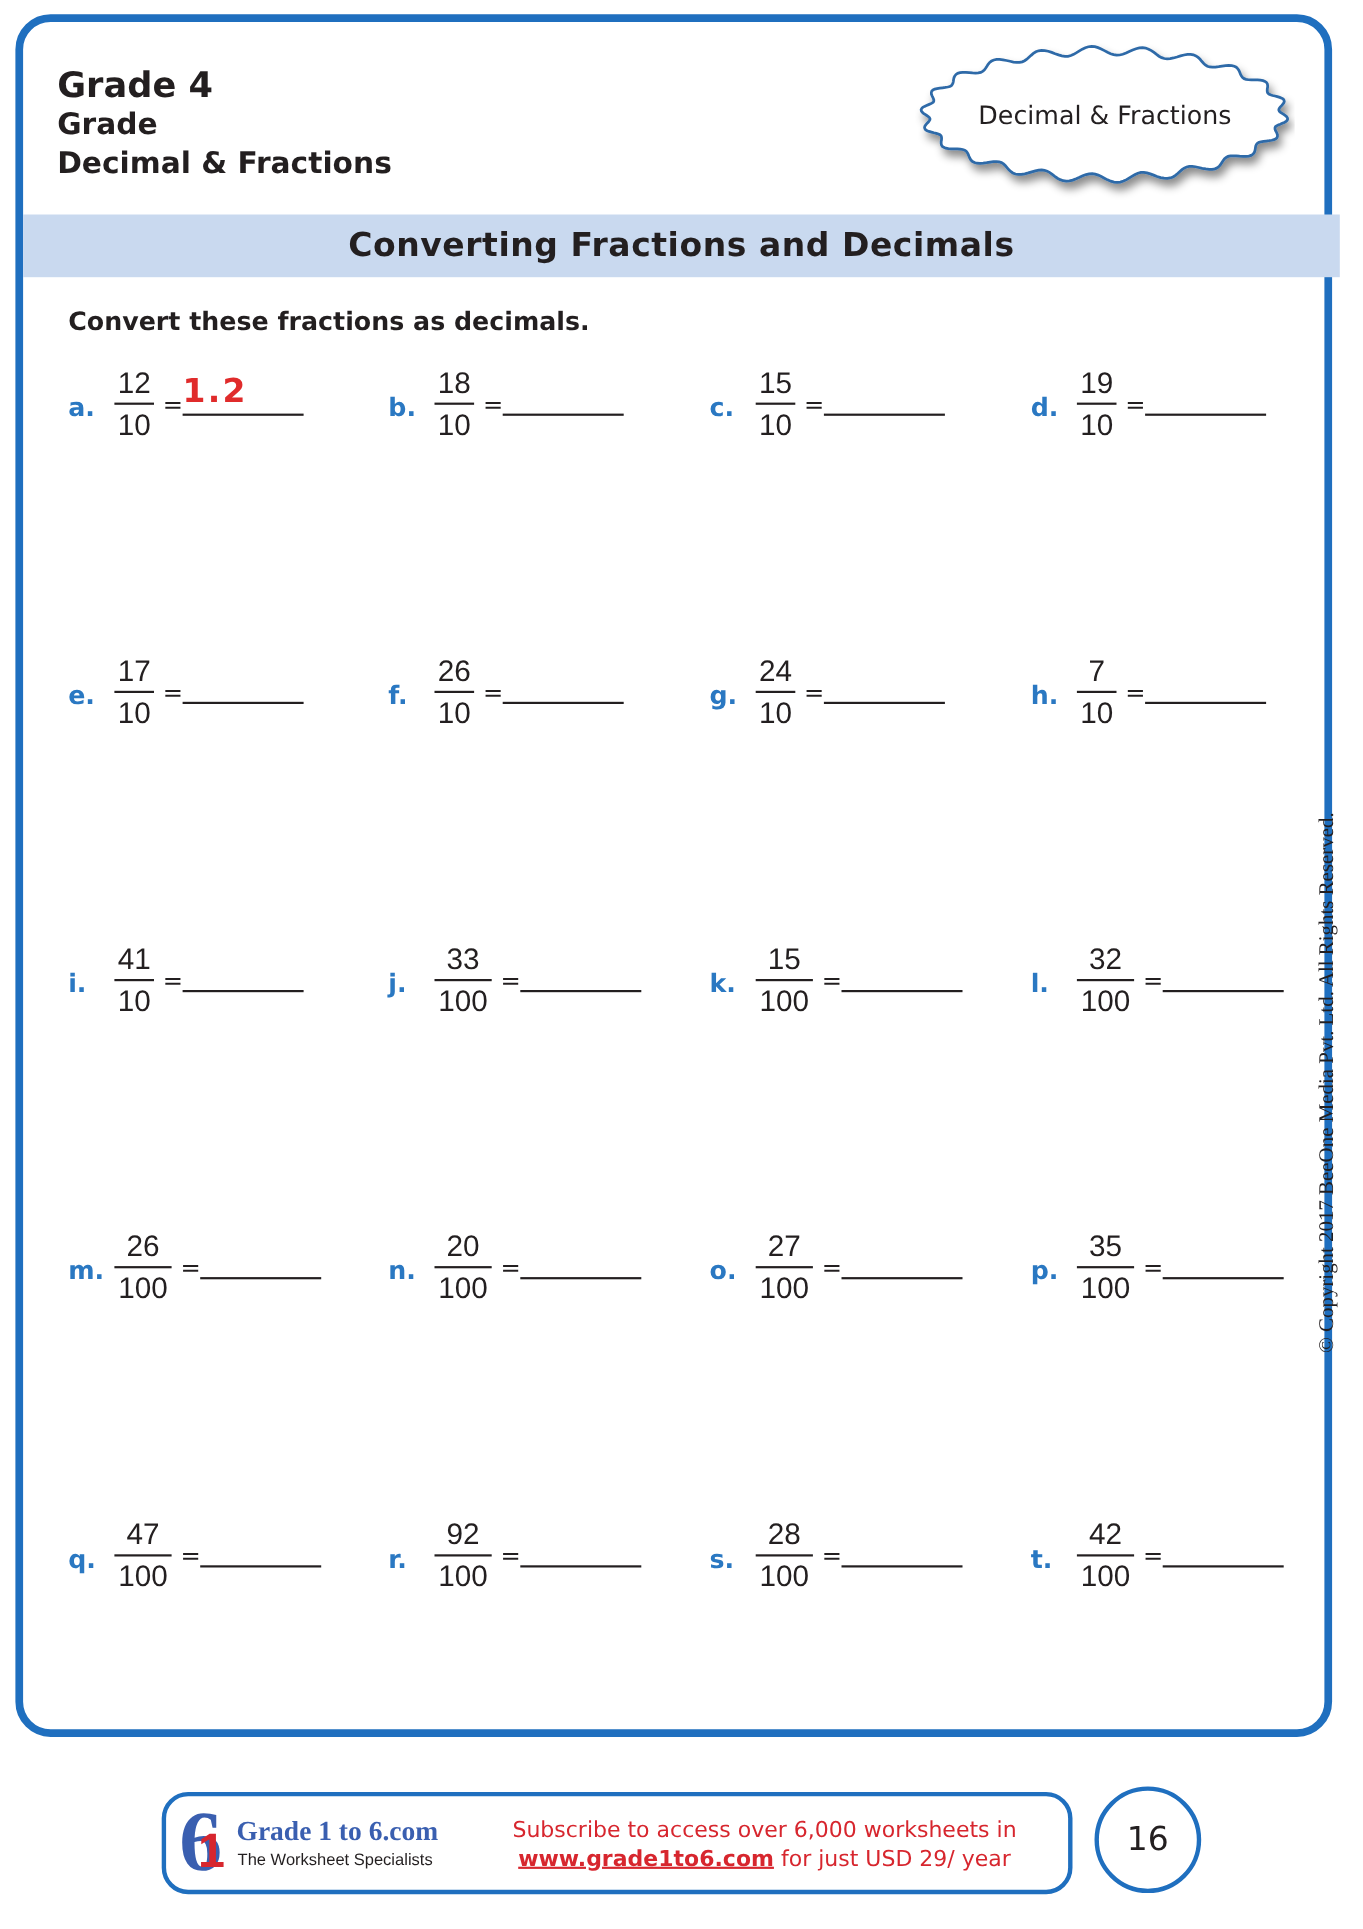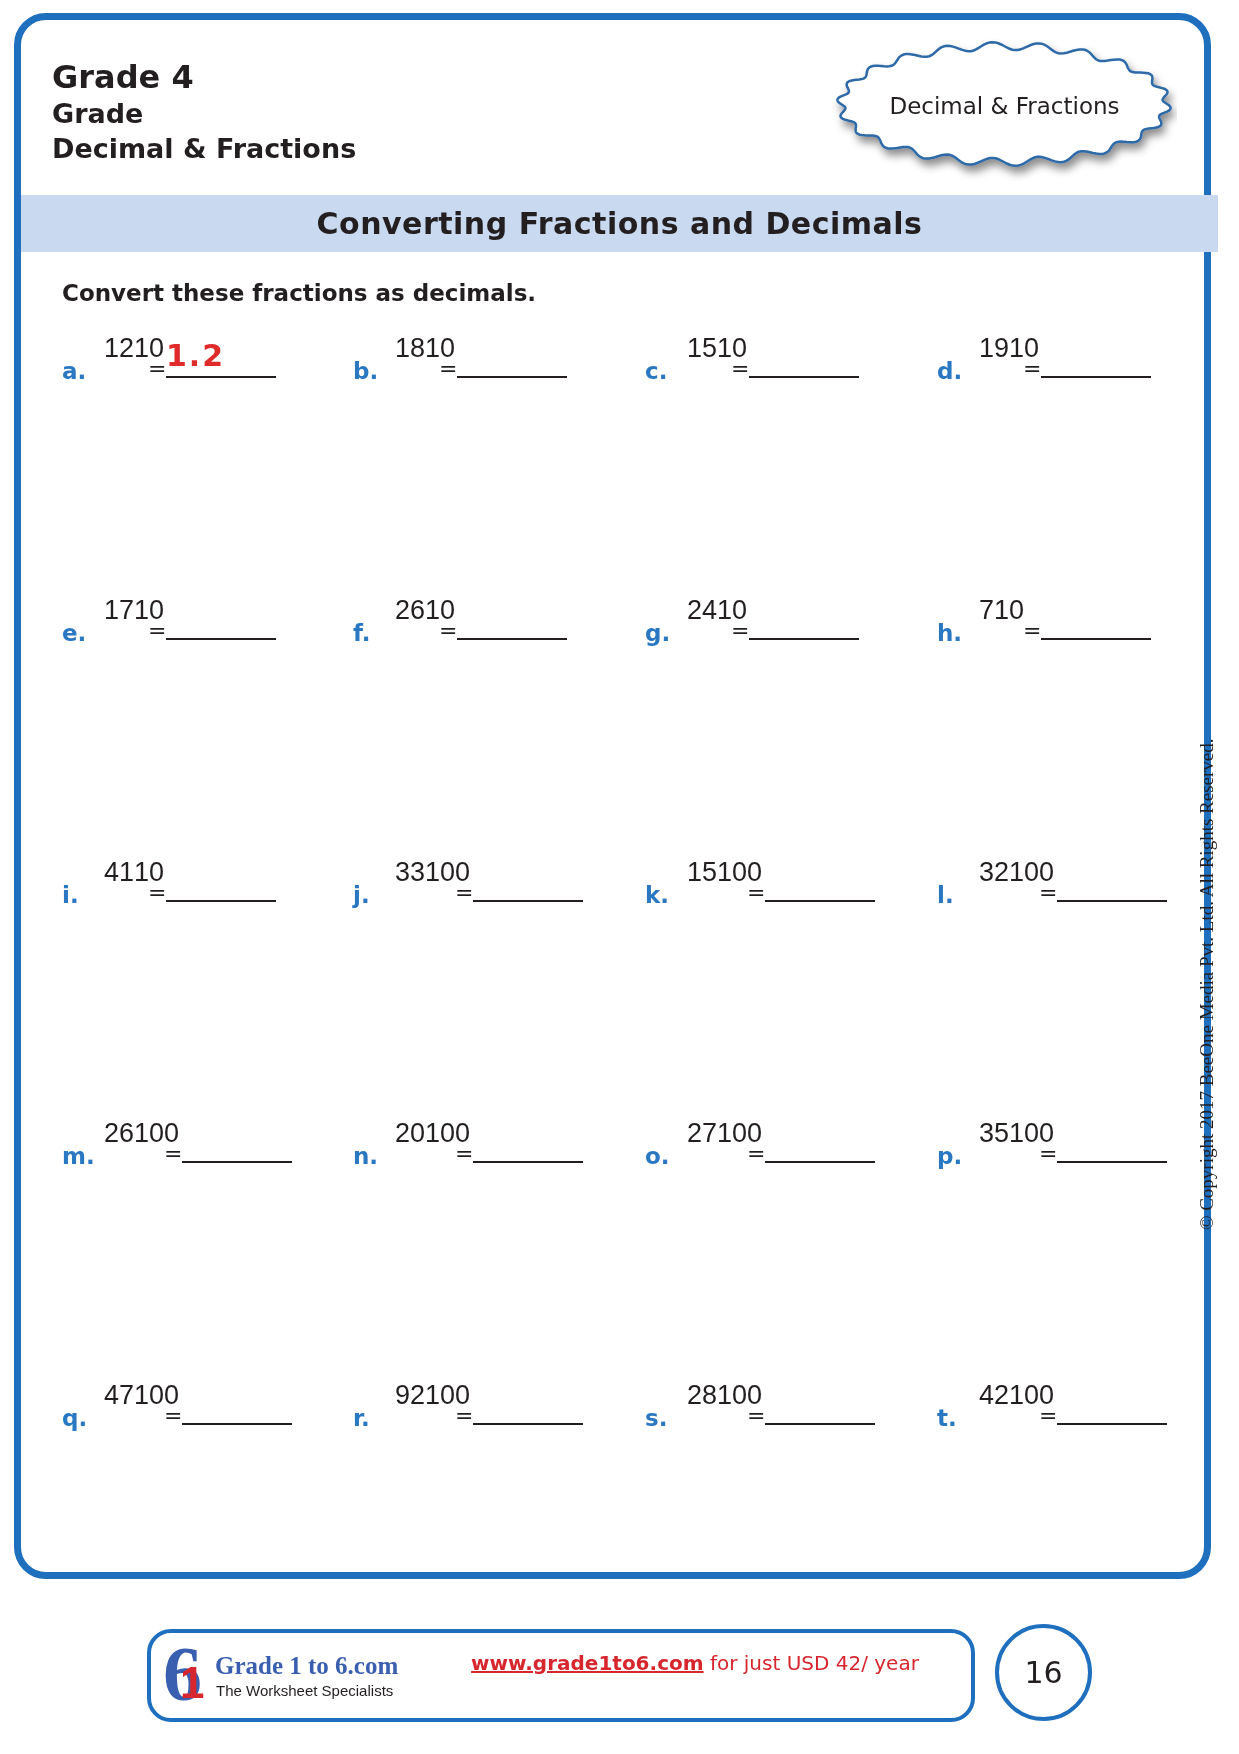--- a/index.html
+++ b/index.html
@@ -15,21 +15,21 @@
   .badge svg { position: absolute; left: 0; top: 0; }
   .badge-text { position: absolute; left: 0; top: 0; width: 345px; height: 140px;
                 display: flex; align-items: center; justify-content: center;
                 font-size: 23px; color: #231f20; }
   .band { position: absolute; left: 21px; top: 195px; width: 1197px; height: 57px;
           background: #c9d9ef; display: flex; align-items: center; justify-content: center; }
   .band-title { font-size: 30px; font-weight: bold; color: #231f20; letter-spacing: 0.5px; }
   .instr { position: absolute; left: 62px; top: 280px; font-size: 23px; font-weight: bold; color: #231f20; }
   .problem { position: absolute; height: 80px; }
   .p-label { position: absolute; left: 0; top: 26px; font-size: 23px; font-weight: bold; color: #2a78c2; }
-  .frac { position: absolute; left: 42px; top: 0; display: flex; flex-direction: row; align-items: center; }
+  .frac { position: absolute; left: 42px; top: 0; display: flex; flex-direction: column; align-items: center; }
   .num, .den { font-size: 27px; line-height: 32px; color: #231f20; font-family: "Liberation Sans Narrow", "Liberation Sans", sans-serif; }
   .bar { height: 2px; background: #231f20; align-self: stretch; margin: 2px 0; }
   .eq { position: absolute; top: 24px; font-size: 22px; color: #231f20; }
   .ans-line { position: absolute; top: 44px; height: 2px; background: #231f20; }
   .ans { position: absolute; top: 6px; font-size: 30px; font-weight: bold; color: #e02b2b;
          text-align: left; letter-spacing: 2px; }
   .copyright { position: absolute; left: 1196px; top: 1230px; transform-origin: 0 0; transform: rotate(-90deg);
                font-family: "Liberation Serif", serif; font-size: 19px; color: #231f20; white-space: nowrap; }
   .footer-box { position: absolute; left: 147px; top: 1629px; width: 828px; height: 93px;
                 border: 4px solid #1f6fbf; border-radius: 24px; box-sizing: border-box; }
@@ -302,17 +302,18 @@
 <div class="copyright">© Copyright 2017 BeeOne Media Pvt. Ltd. All Rights Reserved.</div>
 
 <div class="footer-box"></div>
 <div class="logo">
   <span class="logo-six">6</span>
   <span class="logo-one">1</span>
 </div>
 <div class="brand-name">Grade 1 to 6.com</div>
 <div class="brand-tag">The Worksheet Specialists</div>
 <div class="promo">
-  <div><a>www.grade1to6.com</a><span> for just USD 42/ year</span></div>
+  <div>Subscribe to access over 6,000 worksheets in</div>
+  <div><a>www.grade1to6.com</a><span> for just USD 29/ year</span></div>
 </div>
 <div class="page-circle">
   <span>16</span>
 </div>
 
 </body></html>

